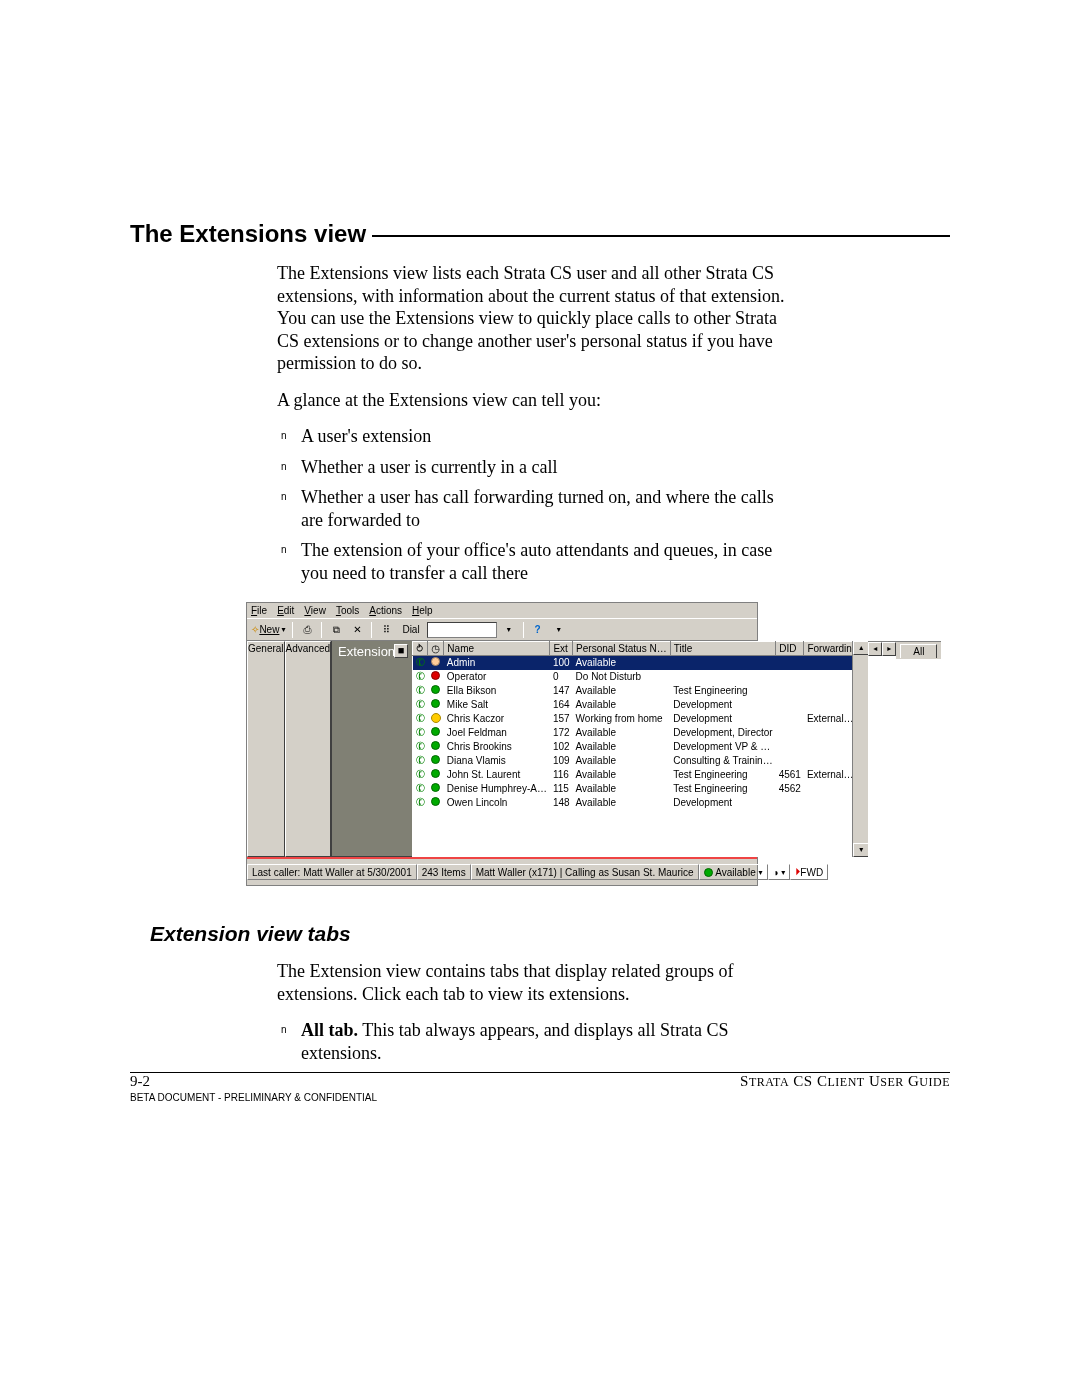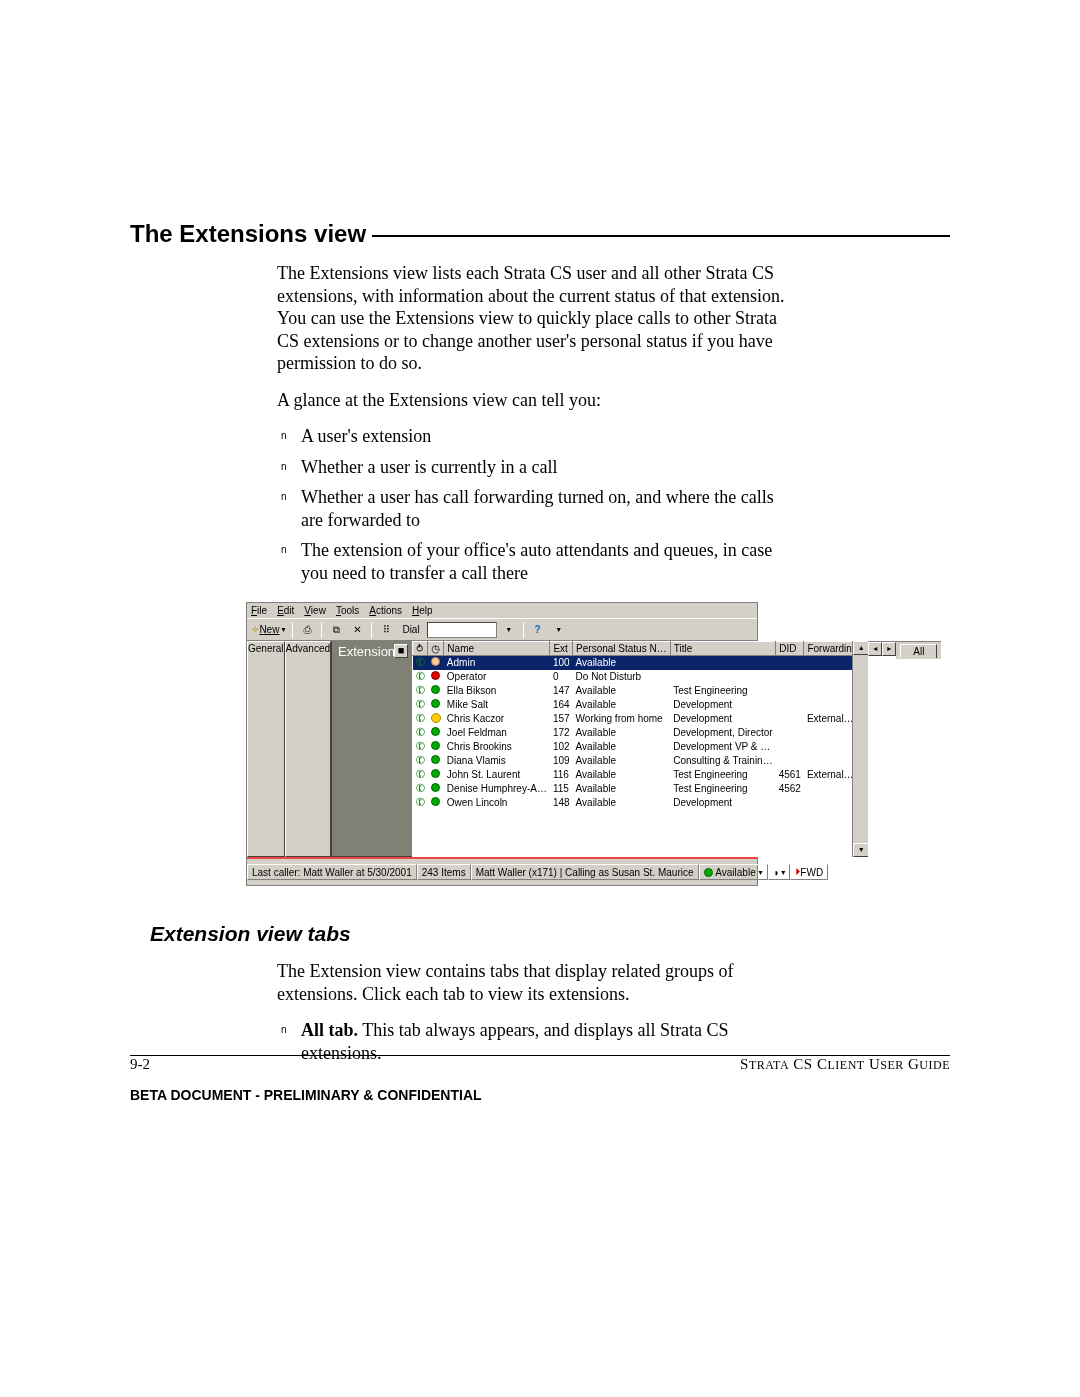--- a/index.html
+++ b/index.html
@@ -271,23 +271,23 @@
     display: flex;
     justify-content: space-between;
     font-size: 15px;
   }
   .footer-row1 .right {
     font-variant: small-caps;
     letter-spacing: 0.5px;
   }
   .footer-row2 {
     font-family: Arial, Helvetica, sans-serif;
-    font-weight: bold;
-    font-size: 14px;
-    margin-top: 14px;
+    font-weight: normal;
+    font-size: 10px;
+    margin-top: 2px;
   }
 
   
   .ico-phone { color:#008000; font-size:11px; display:inline-block; transform:rotate(-20deg); }
   .ico-dot-green { width:9px;height:9px;border-radius:50%;background:#0a0;display:inline-block;border:1px solid #060; }
   .ico-dot-red { width:9px;height:9px;border-radius:50%;background:#d00;display:inline-block;border:1px solid #800; }
   .ico-smiley { width:10px;height:10px;border-radius:50%;background:#fc0;display:inline-block;border:1px solid #a80; position:relative; }
   .ico-user { width:9px;height:9px;border-radius:50%;background:#fc9;display:inline-block;border:1px solid #a86; }
 </style>
 </head>

